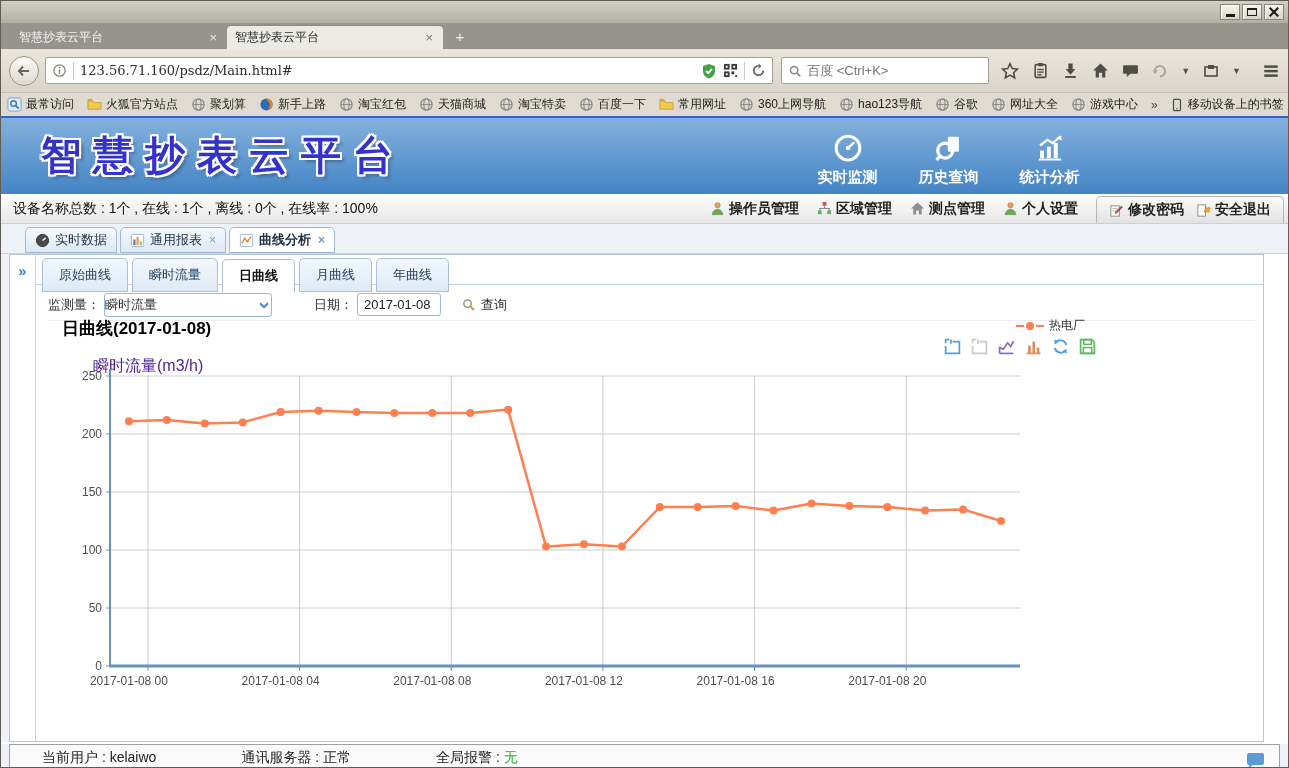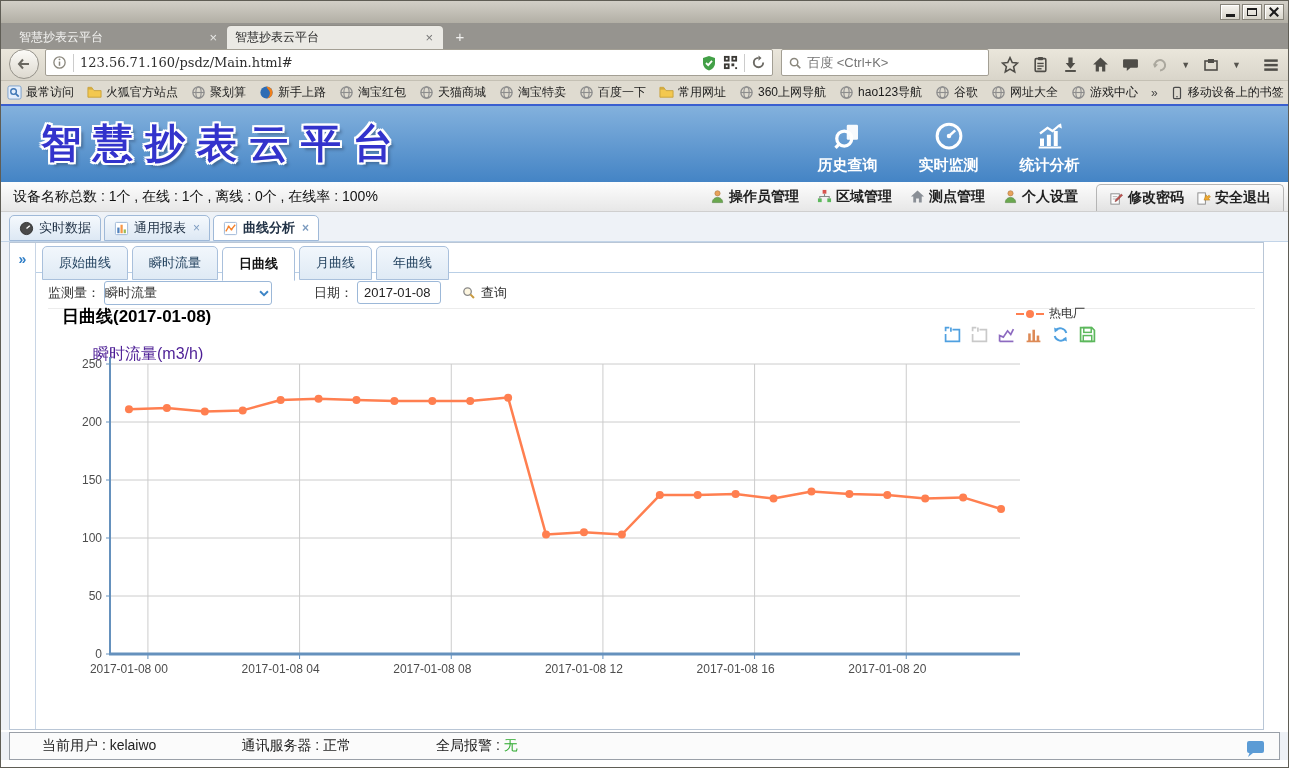--- a/index.html
+++ b/index.html
@@ -21,22 +21,22 @@
   .tabstrip { height:26px; background:#96948f; display:flex; align-items:flex-end; padding-left:10px; }
   .btab { width:216px; height:23px; display:flex; align-items:center; padding:0 8px; font-size:12px; color:#f4f4f2;
           border-radius:4px 4px 0 0; }
   .btab .ttl { flex:1; white-space:nowrap; overflow:hidden; }
   .btab .x { color:#e8e8e6; font-size:13px; padding:0 2px; }
   .btab.active { background:#ebeae5; color:#2b2b2b; box-shadow:0 -1px 0 #8d8b85; }
   .btab.active .x { color:#777; }
   .newtab { width:26px; height:19px; margin-left:4px; margin-bottom:2px; border-radius:3px; color:#f0f0ee;
             font-size:15px; text-align:center; line-height:18px; }
 
-  .navbar { height:32px; background:linear-gradient(#eae6db,#d9d5ca); border-bottom:1px solid #c4c0b4;
-            display:flex; padding:0 8px; }
+  .navbar { height:44px; background:linear-gradient(#eae6db,#d9d5ca); border-bottom:1px solid #c4c0b4;
+            display:flex; align-items:center; padding:0 8px; }
   .backbtn { width:30px; height:30px; border-radius:50%; border:1px solid #95928a; background:linear-gradient(#fcfbf8,#ddd9cf);
              display:flex; align-items:center; justify-content:center; color:#6a6861; flex:0 0 auto; }
   .urlbox { flex:1; height:27px; margin-left:6px; background:#fff; border:1px solid #a39f94; border-radius:2px;
             display:flex; align-items:center; padding:0 6px; min-width:0; }
   .urlbox .sep,.vsep { width:1px; height:18px; background:#ccc; margin:0 6px; }
   .urltext { font-family:"DejaVu Serif","Liberation Serif",serif; font-size:13px; color:#2e2e2e; white-space:nowrap; overflow:hidden; flex:1; }
   .searchbox { width:208px; height:27px; margin-left:8px; background:#fff; border:1px solid #a39f94; border-radius:2px;
                display:flex; align-items:center; padding:0 6px; flex:0 0 auto; }
   .searchbox input { border:none; outline:none; width:160px; font-size:13px; color:#555; background:transparent;
                      font-family:"Liberation Sans","DejaVu Sans",sans-serif; }
@@ -61,21 +61,21 @@
   .subrow { height:30px; background:linear-gradient(#fdfdfd,#e7e7e7); border-bottom:1px solid #cfcfcf;
             display:flex; align-items:center; font-size:14px; color:#111; }
   .subrow .summary { margin-left:12px; }
   .subrow .spacer { flex:1; }
   .adminlink { display:flex; align-items:center; gap:4px; margin-right:18px; color:#222;font-weight:bold; }
   .accountbox { height:27px; margin-right:4px; border:1px solid #b5b5b5; border-bottom:none; border-radius:5px 5px 0 0;
                 background:linear-gradient(#fbfbfb,#e2e2e2); display:flex; align-items:center; gap:12px; padding:0 12px; align-self:flex-end; }
   .accountbox .adminlink { margin-right:0; }
 
   
-  .worktabs { height:30px; background:#eef2f7; border-bottom:1px solid #c2d4e8; display:flex; align-items:flex-end; padding-left:8px; gap:3px; }
+  .worktabs { height:30px; background:#eef2f7; border-bottom:1px solid #c2d4e8; display:flex; align-items:flex-end; padding-left:24px; gap:3px; }
   .wtab { height:26px; border:1px solid #9fb9d8; border-radius:5px 5px 0 0; background:linear-gradient(#f5f9fd,#dde8f4);
           display:flex; align-items:center; gap:5px; padding:0 9px; font-size:13px; color:#223347; }
   .wtab.active { background:#fff; font-weight:bold; }
   .wtab .x { color:#7d9cc0; font-size:12px; margin-left:2px; }
 
   
   .contentrow { display:flex; height:488px; }
   .gutter-l { width:8px; background:#eef1f6; }
   .gutter-r { width:24px; background:#fff; }
   .frame { flex:1; border:1px solid #b9c6d6; background:#fff; display:flex; min-width:0; }
@@ -503,29 +503,29 @@
     </div>
 </div>
 
 <div class="blue-divider"></div>
 
 <div class="appheader">
   <div class="logo">智慧抄表云平台</div>
   <div class="mainnav">
     <div class="navitem">
       <svg width="30" height="30">
+          <use href="#i-gauge"></use>
+        </svg>
+      <span>实时监测</span>
+    </div>
+    <div class="navitem">
+      <svg width="30" height="30">
           <use href="#i-histsearch"></use>
         </svg>
       <span>历史查询</span>
-    </div>
-    <div class="navitem">
-      <svg width="30" height="30">
-          <use href="#i-gauge"></use>
-        </svg>
-      <span>实时监测</span>
     </div>
     <div class="navitem">
       <svg width="30" height="30">
           <use href="#i-stats"></use>
         </svg>
       <span>统计分析</span>
     </div>
   </div>
 </div>
 

